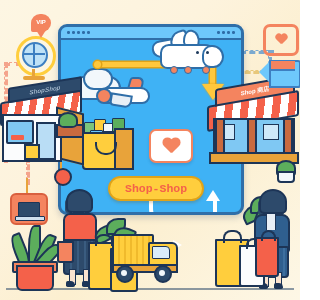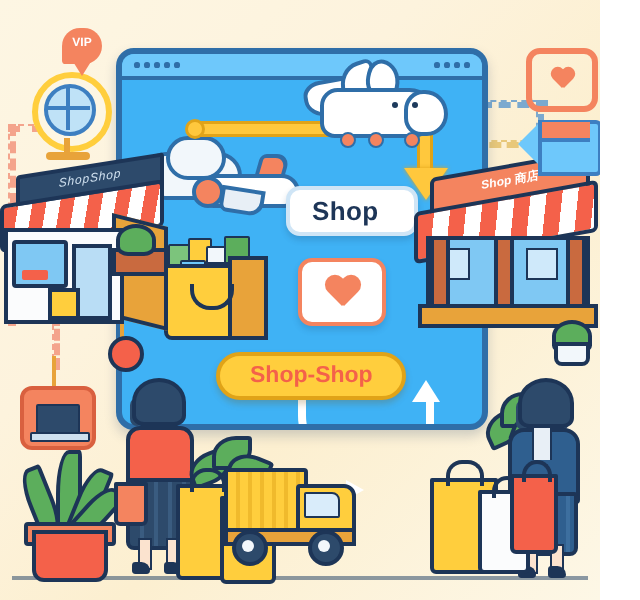--- a/index.html
+++ b/index.html
@@ -72,21 +72,21 @@
     border-radius:7px;box-shadow:0 2px 3px rgba(30,60,100,.18);display:flex;align-items:center;justify-content:center;}
   .heart-shape{position:relative;width:19px;height:17px;}
   .heart-shape:before,.heart-shape:after{content:"";position:absolute;top:0;width:10px;height:15px;
     background:#f4845f;border-radius:10px 10px 0 0;}
   .heart-shape:before{left:9px;transform:rotate(-45deg);transform-origin:0 100%;}
   .heart-shape:after{left:0;transform:rotate(45deg);transform-origin:100% 100%;}
 
   
   #shop-pill{left:108px;top:176px;padding:4px 15px;background:#ffce3d;border:2.5px solid #e0a318;
     border-radius:14px;box-shadow:0 2px 3px rgba(120,80,10,.25);font-size:11.5px;font-weight:bold;
-    color:#f4614a;white-space:nowrap;}
+    color:#f4614a;white-space:nowrap;font-family:Liberation Mono, monospace;}
 
   
   .warrow{position:absolute;}
   #curve1{left:88px;top:160px;width:50px;height:30px;border:4px solid #fff;border-top:none;border-right:none;
     border-radius:0 0 0 26px;}
   #curve-up{left:152px;top:158px;width:4px;height:34px;background:#fff;border-radius:2px;}
   #curve-up-head{left:145px;top:150px;width:0;height:0;border-left:7px solid transparent;
     border-right:7px solid transparent;border-bottom:11px solid #fff;}
   #dash-row{left:120px;top:240px;display:flex;align-items:center;gap:4px;}
   #dash-row i{display:block;width:5px;height:4px;background:#fff;border-radius:1px;}
@@ -373,21 +373,20 @@
     <div class="wheel w3"></div>
   </div>
 
   <div class="abs" id="plane-small">
     <div class="fin"></div>
     <div class="body"></div>
     <div class="wing"></div>
     <div class="nose"></div>
   </div>
 
-  <div class="abs" id="shop-btn">Shop</div>
 
   <div class="abs" id="heart-card">
     <span class="heart-shape"></span>
   </div>
 
   <div class="abs" id="shop-pill">Shop-Shop</div>
 
   <div class="abs" id="dash-row">
     <i></i>
       <i></i>

